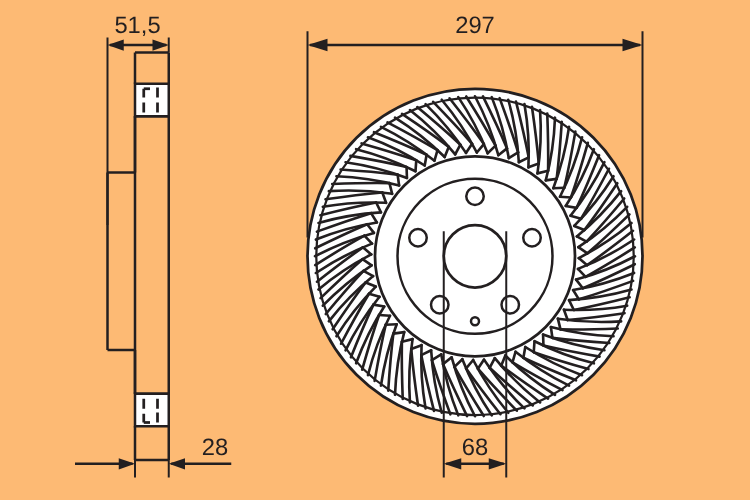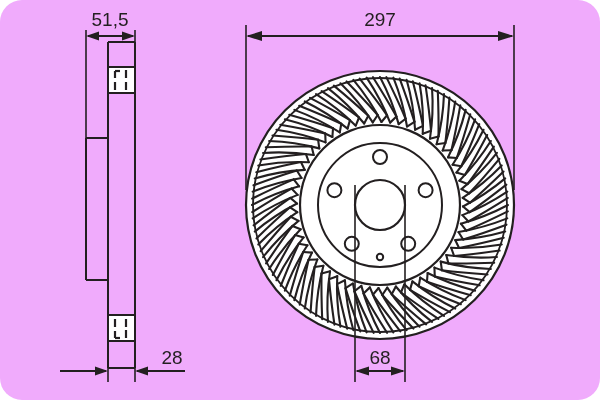--- a/index.html
+++ b/index.html
@@ -10,22 +10,21 @@
   body {
     width: 600px;
     height: 400px;
     overflow: hidden;
     font-family: "Liberation Sans", sans-serif;
   }
   #sheet {
     position: relative;
     width: 600px;
     height: 400px;
-    background: #f0abfc;
-    border-radius: 22px;
+    background: #fdba74;
   }
   #drawing {
     position: absolute;
     left: 0;
     top: 0;
   }
   .dimtext {
     font-family: "Liberation Sans", sans-serif;
     font-size: 19px;
     fill: #231f20;

